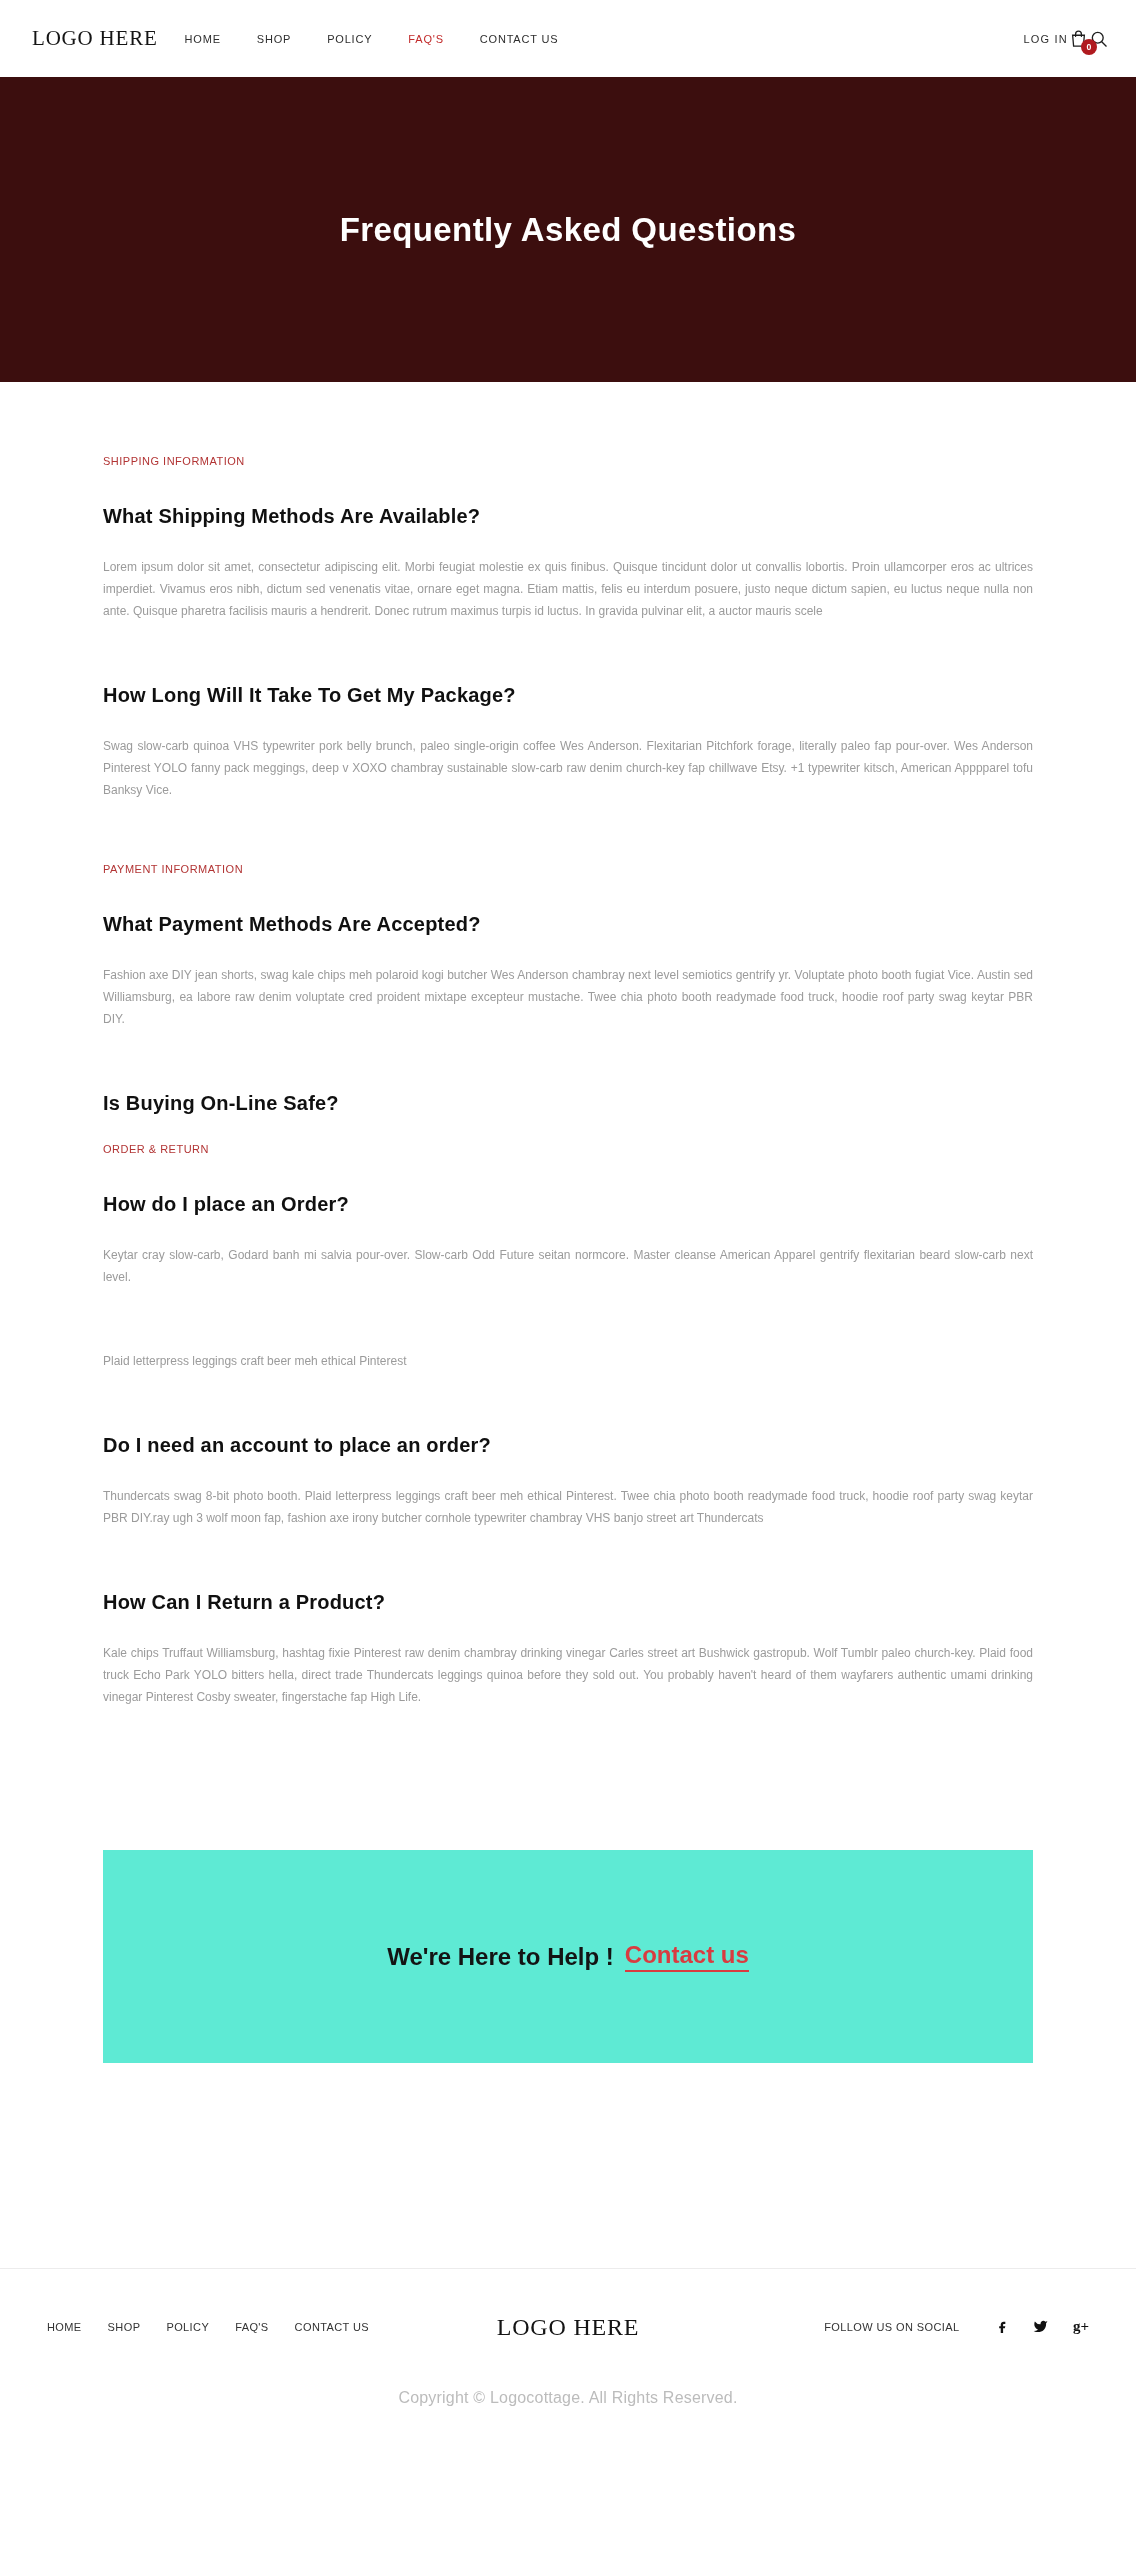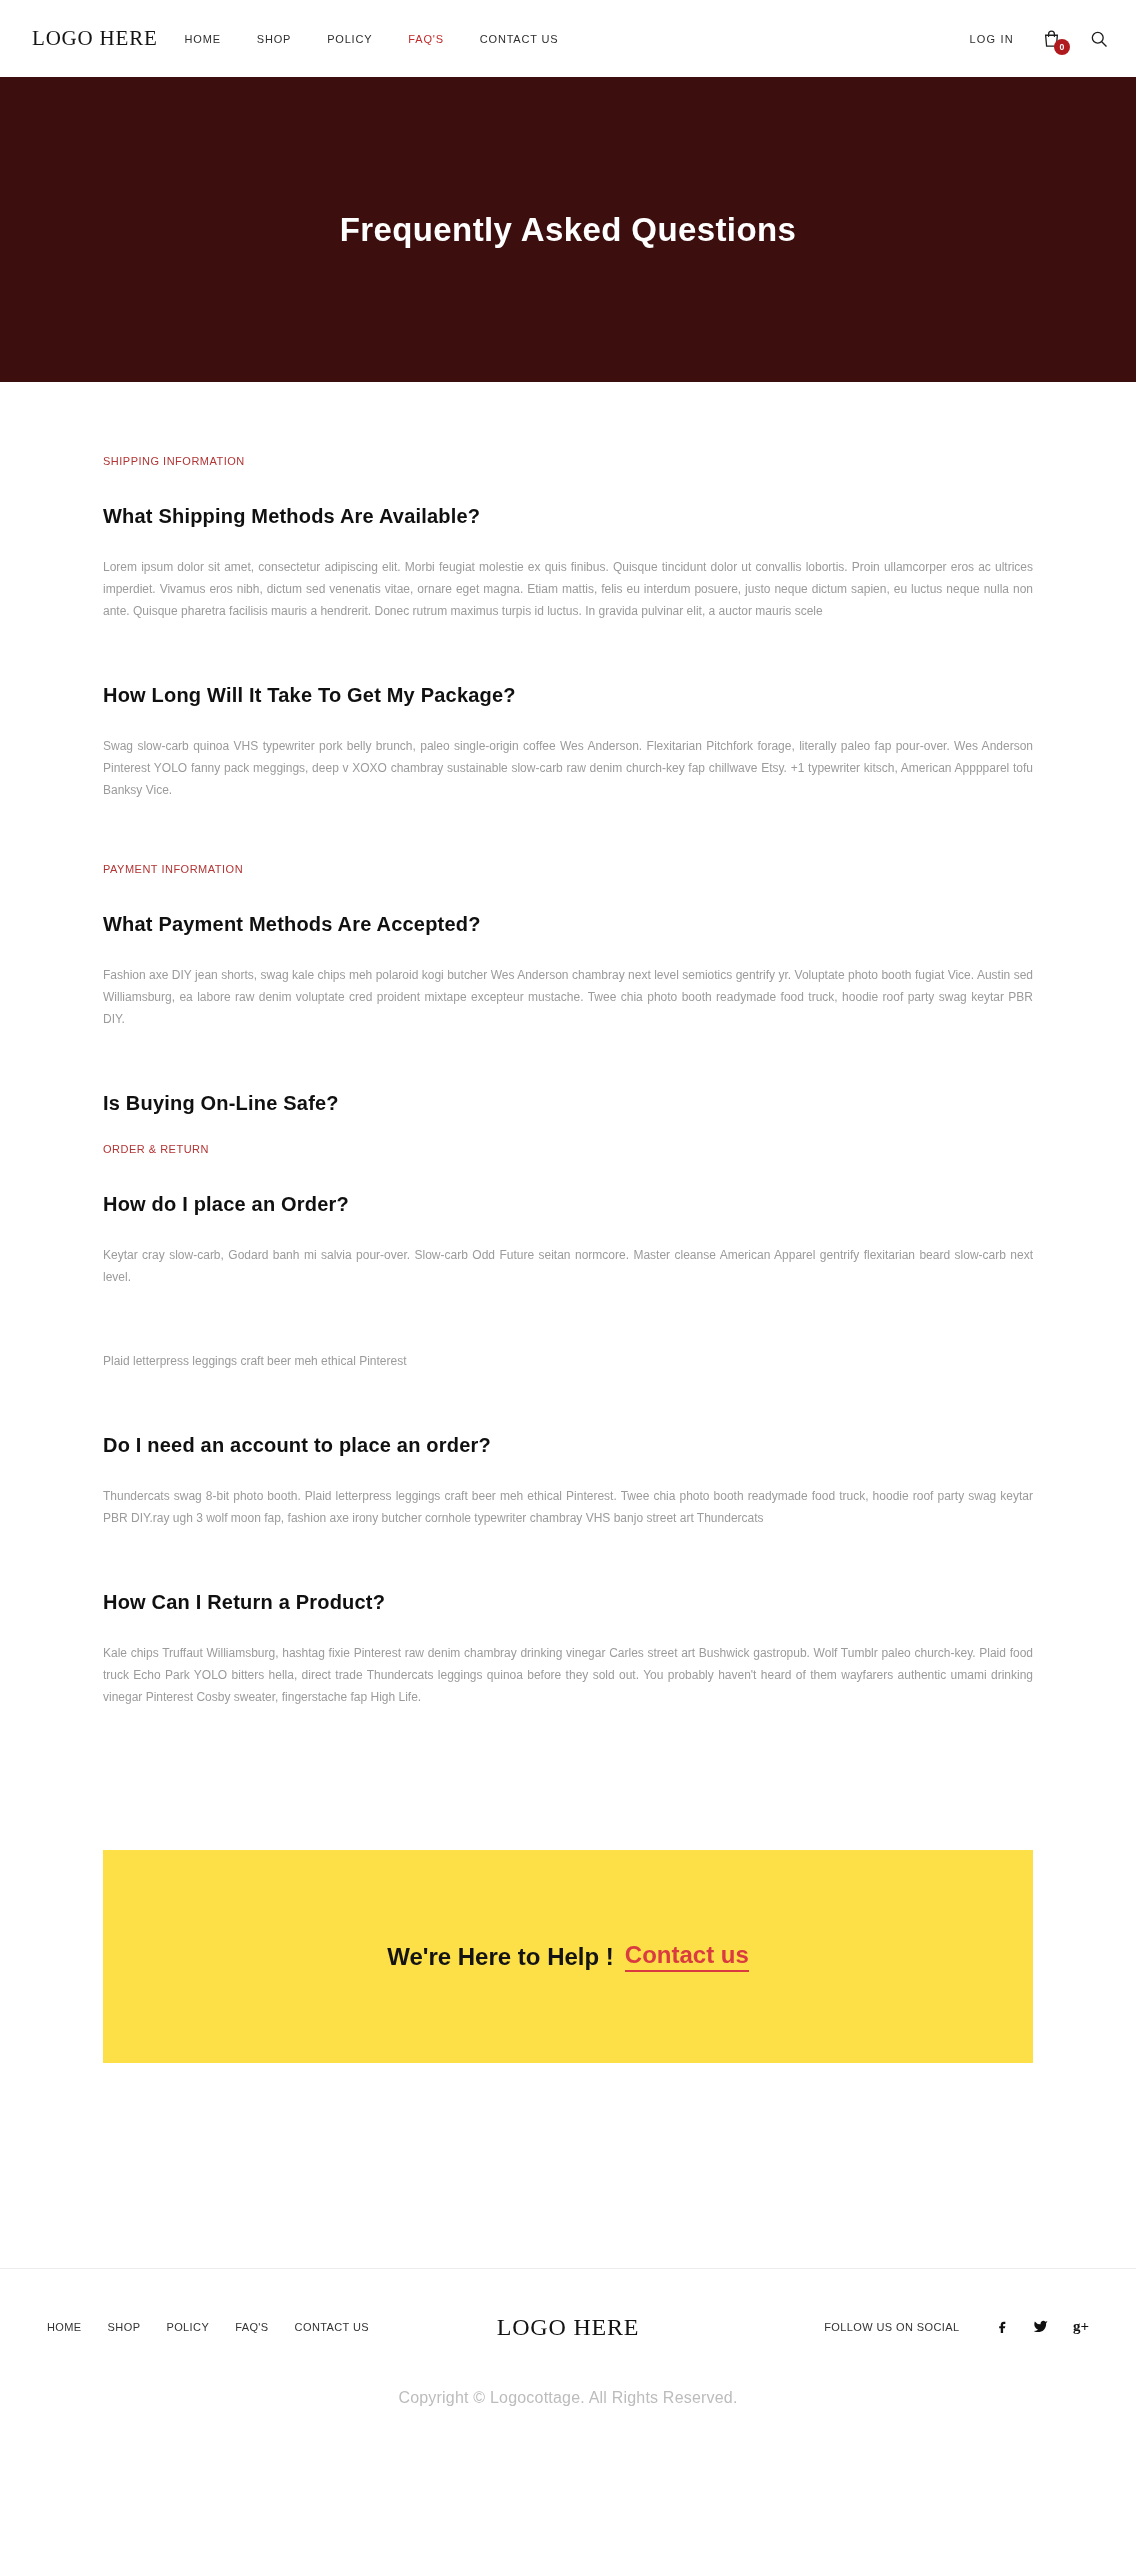--- a/index.html
+++ b/index.html
@@ -29,21 +29,21 @@
   }
   .main-nav { display: flex; gap: 36px; margin-left: 27px; }
   .nav-link {
     font-size: 11px;
     letter-spacing: 0.8px;
     color: #2e2e2e;
     text-decoration: none;
     cursor: pointer;
   }
   .nav-link.active { color: #c22b2b; }
-  .header-right { margin-left: auto; display: flex; align-items: center; gap: 27px; }
+  .header-right { margin-left: auto; display: flex; align-items: center; }
   .login-link { font-size: 11px; letter-spacing: 1.2px; color: #2e2e2e; cursor: pointer; }
   .cart-wrap { position: relative; cursor: pointer; line-height: 0; }
   .cart-badge {
     position: absolute;
     right: -8px;
     bottom: -5.5px;
     width: 16px; height: 16px;
     border-radius: 50%;
     background: #b01a1f;
     color: #fff;
@@ -88,21 +88,21 @@
     line-height: 22px;
     color: #9b9b9b;
     text-align: justify;
   }
   .faq-group { margin-bottom: 16px; }
 
   
   .help-box {
     margin-top: 142px;
     height: 213px;
-    background: #fde047;
+    background: #5eead4;
     display: flex; align-items: center; justify-content: center;
     gap: 11px;
     font-size: 24px;
     font-weight: bold;
     color: #141414;
   }
   .contact-link {
     color: #d93b40;
     border-bottom: 2.4px solid #d93b40;
     padding-bottom: 1.6px;

